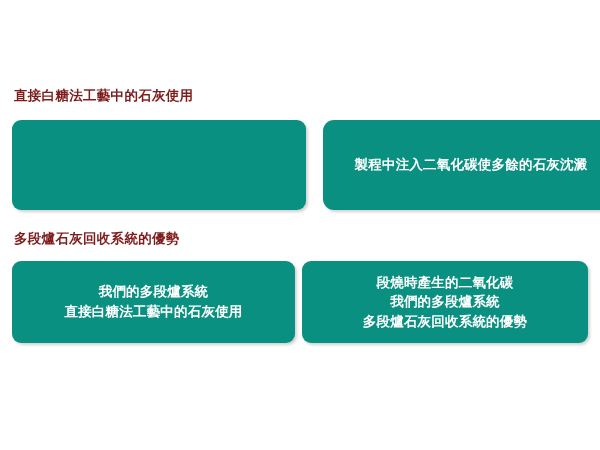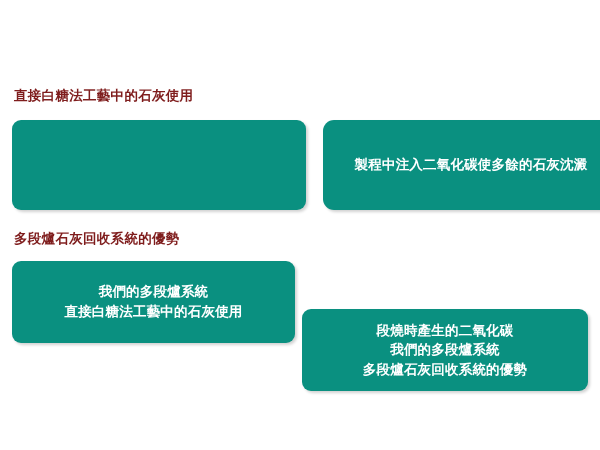--- a/index.html
+++ b/index.html
@@ -90,21 +90,20 @@
     top: 261px;
     width: 283px;
     height: 82px;
   }
   
   #card-co2-recycle {
     left: 302px;
     top: 261px;
     width: 286px;
     height: 82px;
-    margin-top: 48px;
   }
 </style>
 </head>
 <body>
 
 <div id="slide">
 
   <div id="heading-1" class="section-heading">直接白糖法工藝中的石灰使用</div>
 
   <div id="card-lime-usage" class="card">

